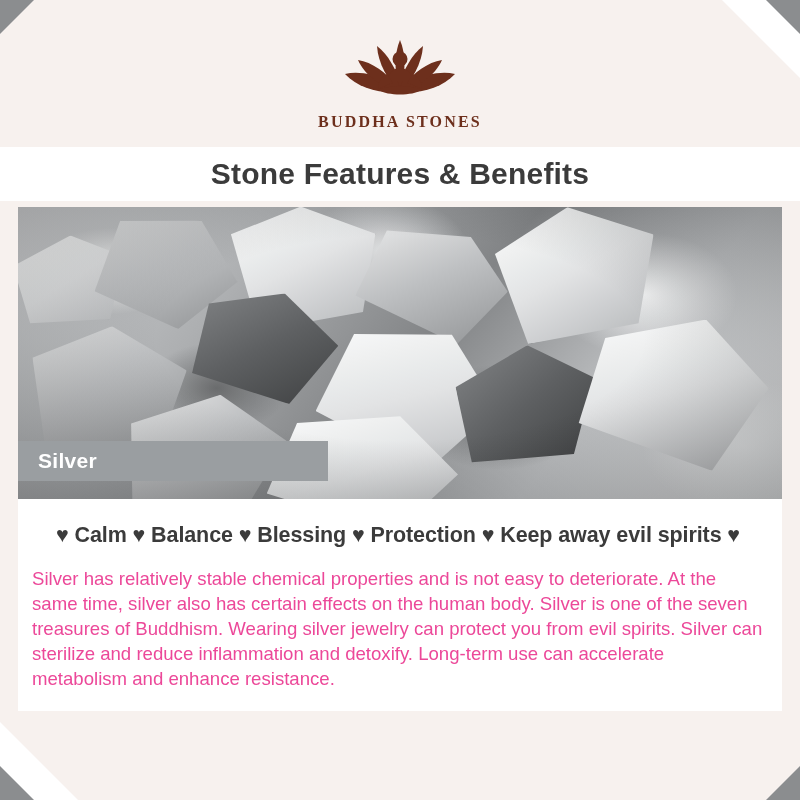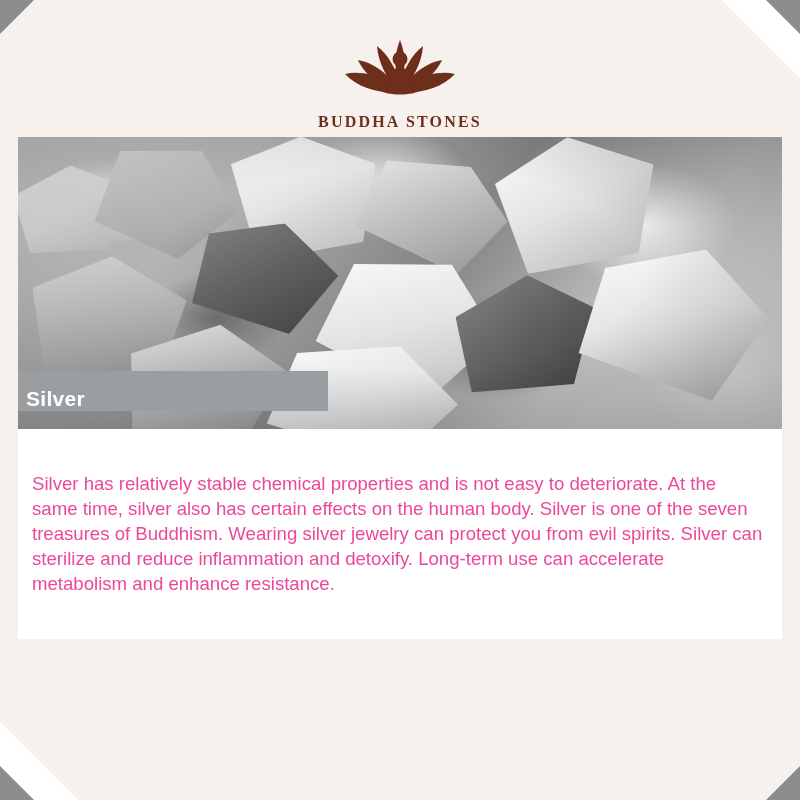--- a/index.html
+++ b/index.html
@@ -153,22 +153,22 @@
   }
 
   .stone-label {
     position: absolute;
     left: 0;
     bottom: 18px;
     min-width: 310px;
     height: 40px;
     background: #9a9ea1;
     display: flex;
-    align-items: flex-end;
-    padding-left: 8px;
+    align-items: center;
+    padding-left: 20px;
     box-sizing: border-box;
     z-index: 5;
   }
   .stone-label .label-text {
     color: #ffffff;
     font-size: 21px;
     font-weight: bold;
     letter-spacing: 0.3px;
   }
 
@@ -232,20 +232,23 @@
           <path d="M62 52 C55 56 52 62 54 67 C59 64 64 62 68 61 Z"></path>
           <path d="M88 52 C95 56 98 62 96 67 C91 64 86 62 82 61 Z"></path>
 
           <path d="M54 68 C62 74 88 74 96 68 C90 63 60 63 54 68 Z"></path>
         </g>
       </svg>
       <div class="brand-name">BUDDHA STONES</div>
     </div>
   </div>
 
+  <div class="title-bar">
+    <div class="title-text">Stone Features &amp; Benefits</div>
+  </div>
 
   <div class="hero">
     <div class="hero-photo">
       <div class="stone light" style="left:-10px; top:30px; width:120px; height:90px; transform:rotate(-12deg); clip-path:polygon(8% 20%,60% 0%,100% 35%,78% 100%,12% 86%);"></div>
       <div class="stone" style="left:70px; top:10px; width:150px; height:110px; transform:rotate(6deg); clip-path:polygon(18% 8%,72% 0%,100% 52%,64% 100%,6% 74%);"></div>
       <div class="stone light" style="left:200px; top:0px; width:160px; height:120px; transform:rotate(-5deg); clip-path:polygon(10% 18%,55% 0%,100% 28%,88% 92%,22% 100%);"></div>
       <div class="stone" style="left:340px; top:20px; width:150px; height:115px; transform:rotate(9deg); clip-path:polygon(14% 10%,70% 4%,100% 46%,72% 98%,0% 70%);"></div>
       <div class="stone light" style="left:470px; top:0px; width:170px; height:130px; transform:rotate(-8deg); clip-path:polygon(6% 28%,52% 0%,100% 30%,84% 96%,18% 100%);"></div>
       <div class="stone dark" style="left:170px; top:85px; width:150px; height:110px; transform:rotate(4deg); clip-path:polygon(12% 14%,62% 0%,100% 44%,70% 100%,4% 78%);"></div>
       <div class="stone" style="left:0px; top:120px; width:170px; height:130px; transform:rotate(-4deg); clip-path:polygon(10% 20%,58% 0%,100% 38%,80% 98%,14% 92%);"></div>
@@ -255,16 +258,17 @@
       <div class="stone" style="left:100px; top:190px; width:170px; height:120px; transform:rotate(-6deg); clip-path:polygon(10% 16%,64% 0%,100% 44%,70% 100%,6% 80%);"></div>
       <div class="stone light" style="left:250px; top:205px; width:190px; height:120px; transform:rotate(3deg); clip-path:polygon(14% 12%,68% 2%,100% 48%,68% 100%,0% 72%);"></div>
       <div class="hero-vignette"></div>
     </div>
     <div class="stone-label">
       <span class="label-text">Silver</span>
     </div>
   </div>
 
   <div class="content">
+    <div class="benefits">♥ Calm ♥ Balance ♥ Blessing ♥ Protection ♥ Keep away evil spirits ♥</div>
     <div class="description">Silver has relatively stable chemical properties and is not easy to deteriorate. At the same time, silver also has certain effects on the human body. Silver is one of the seven treasures of Buddhism. Wearing silver jewelry can protect you from evil spirits. Silver can sterilize and reduce inflammation and detoxify. Long-term use can accelerate metabolism and enhance resistance.</div>
   </div>
 
 </div>
 
 </body></html>

